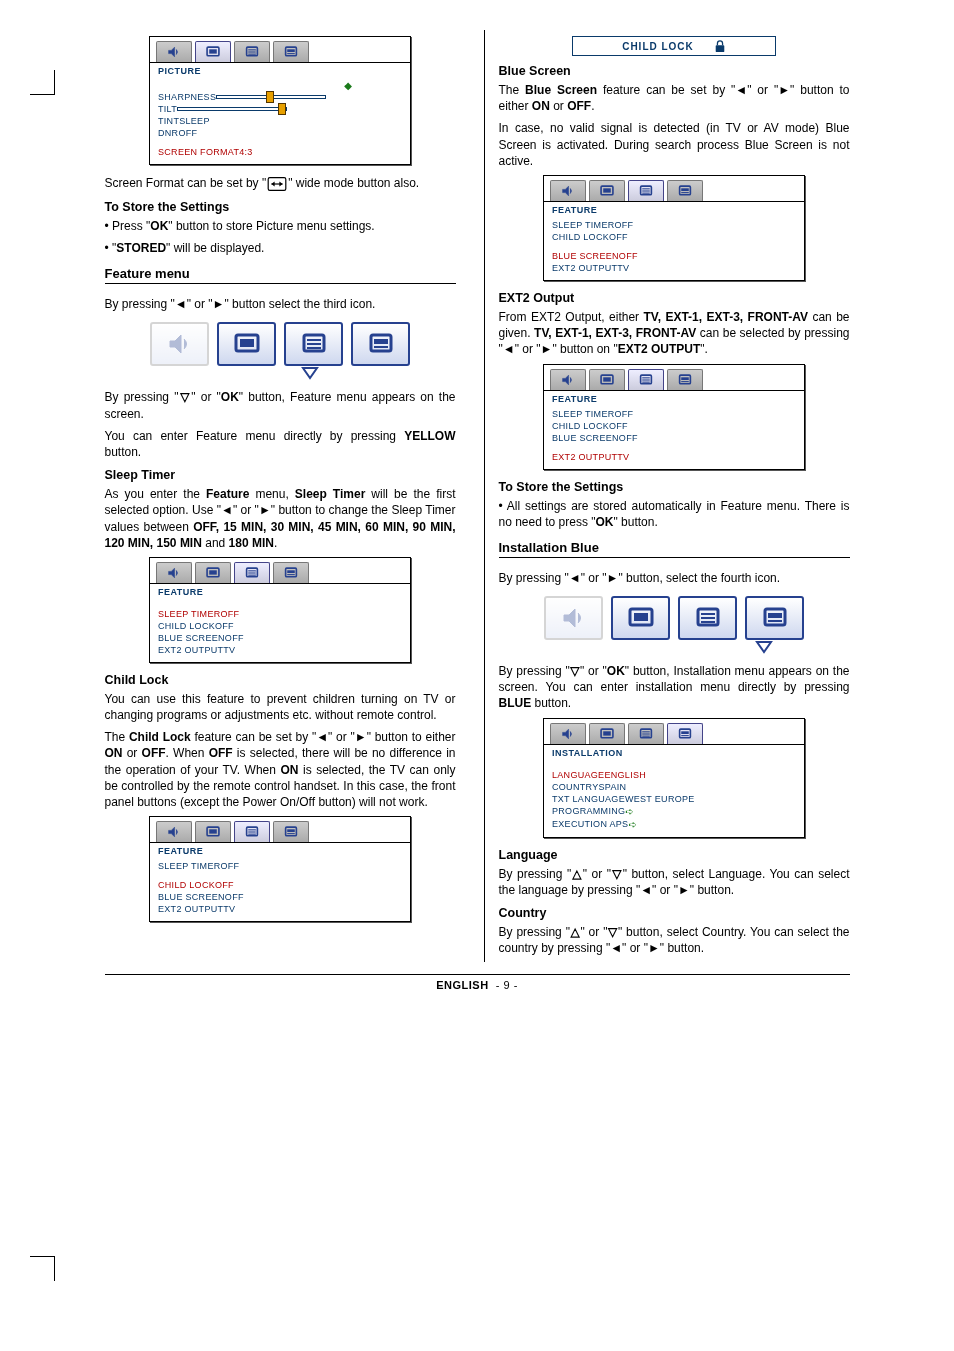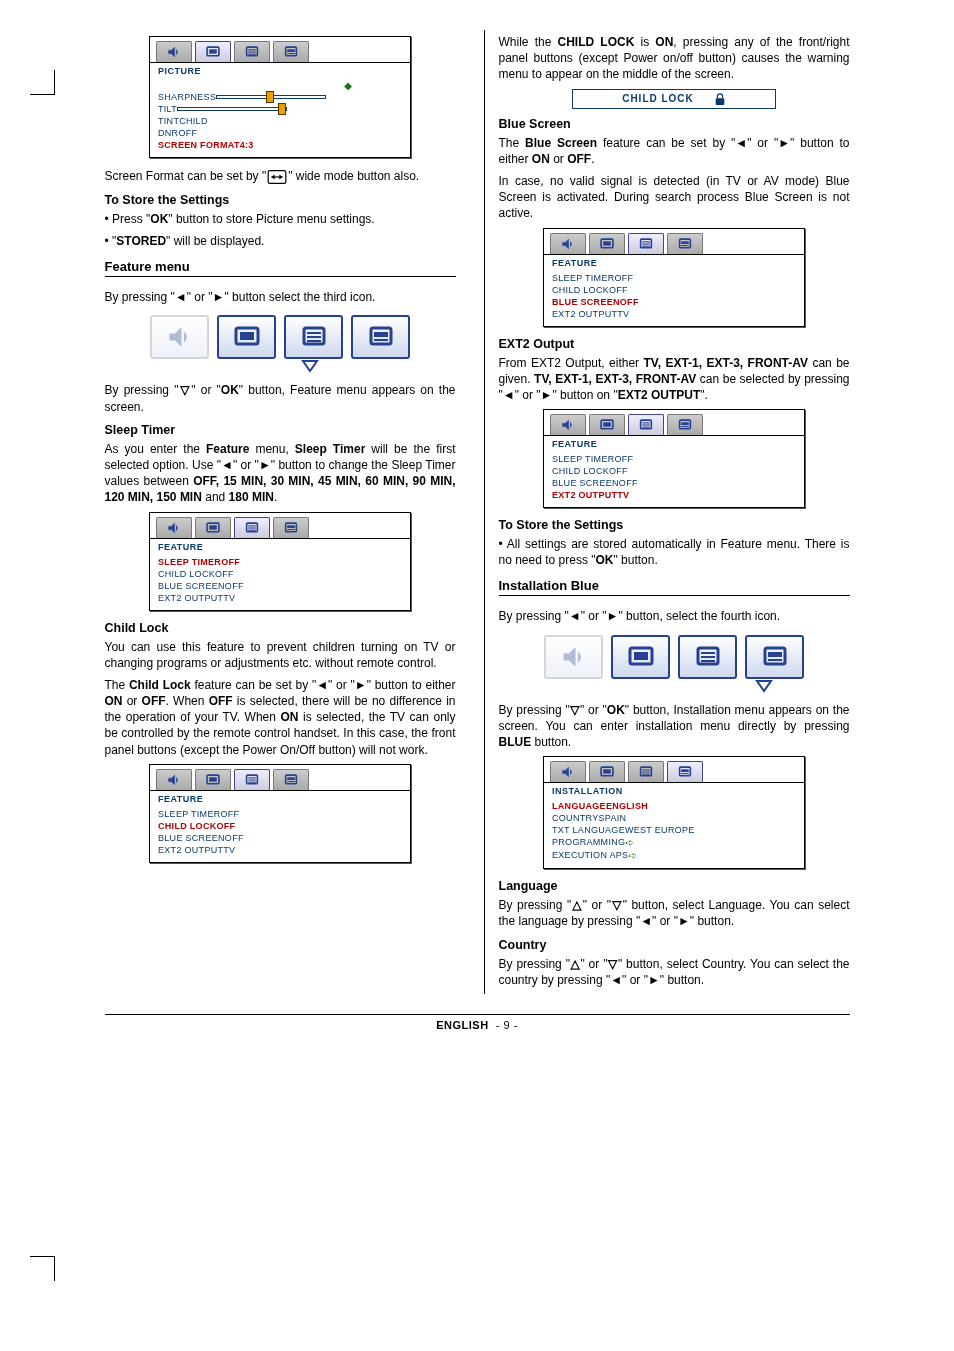--- a/index.html
+++ b/index.html
@@ -56,21 +56,21 @@
   }
   h4.sub {
     font-size: 12.5px;
     font-weight: bold;
     margin: 8px 0 4px 0;
   }
   p { margin: 4px 0 6px 0; line-height: 1.35; text-align: justify; }
   .footer {
     text-align: center;
     font-size: 11px;
-    margin-top: 20px;
+    margin-top: 12px;
     border-top: 1px solid #000;
     padding-top: 4px;
     letter-spacing: 0.5px;
   }
   .footer .lang { font-weight: bold; }
 
   
   .osd {
     border: 1px solid #000;
     margin: 6px auto 10px auto;
@@ -104,21 +104,21 @@
   }
   .osd .rows { padding: 2px 8px 6px 8px; }
   .osd .row {
     display: flex;
     justify-content: flex-start;
     padding: 1px 0;
     color: #0a3a6a;
     font-size: 9px;
     letter-spacing: 0.3px;
   }
-  .osd .row.sel { color: #b00000; font-weight: bold; }
+  .osd .row.sel { color: #b00000; font-weight: normal; margin-top: 7px; }
   .osd .row .val { color: inherit; }
   .osd .row .arrow { color: #1a7a1a; font-size: 10px; }
   .slider {
     width: 110px; display:inline-block; position:relative; height:8px;
   }
   .slider::before {
     content:""; position:absolute; top:3px; left:0; right:0; height:2px; background:#fff; border:1px solid #0a3a6a;
   }
   .slider .thumb {
     position:absolute; top:-1px; width:6px; height:10px; background:#e7a000; border:1px solid #543500;
@@ -238,21 +238,21 @@
               </span>
             </div>
       <div class="row">
               <span>TILT</span>
               <span class="slider">
                 <span class="thumb" style="left:92%"></span>
               </span>
             </div>
       <div class="row">
               <span>TINT</span>
-              <span class="val">CHILD</span>
+              <span class="val">SLEEP</span>
             </div>
       <div class="row">
               <span>DNR</span>
               <span class="val">OFF</span>
             </div>
       <div class="row sel">
               <span>SCREEN FORMAT</span>
               <span class="val">4:3</span>
             </div>
     </div>
@@ -291,20 +291,21 @@
             <svg viewBox="0 0 26 26">
               <use href="#ic-install"></use>
             </svg>
           </span>
   </div>
   <div class="tri-down" style="padding-left:60px"><svg viewBox="0 0 18 14">
             <use href="#ic-tri-down"></use>
           </svg></div>
 
   <p><span>By pressing "</span><span class="bold">▽</span><span>" or "</span><span class="bold">OK</span><span>" button, Feature menu appears on the screen.</span></p>
+  <p><span>You can enter Feature menu directly by pressing </span><span class="bold">YELLOW</span><span> button.</span></p>
 
   <h4 class="sub">Sleep Timer</h4>
   <p><span>As you enter the </span><span class="bold">Feature</span><span> menu, </span><span class="bold">Sleep Timer</span><span> will be the first selected option. Use "</span><span class="bold">◄</span><span>" or "</span><span class="bold">►</span><span>" button to change the Sleep Timer values between </span><span class="bold">OFF, 15 MIN, 30 MIN, 45 MIN, 60 MIN, 90 MIN, 120 MIN, 150 MIN</span><span> and </span><span class="bold">180 MIN</span><span>.</span></p>
 
   <div class="osd">
     <div class="tabbar">
       <span class="tab">
               <svg viewBox="0 0 26 26">
                 <use href="#ic-sound"></use>
               </svg>
@@ -391,21 +392,20 @@
               <span>EXT2 OUTPUT</span>
               <span>TV</span>
             </div>
     </div>
   </div>
 
 </div>
 
 <div class="col right">
 
-  <p><span>While the </span><span class="bold">CHILD LOCK</span><span> is </span><span class="bold">ON</span><span>, pressing any of the front/right panel buttons (except Power on/off button) causes the warning menu to appear on the middle of the screen.</span></p>
 
   <div class="childlock-banner">
     <span>CHILD LOCK</span>
     <svg class="lock-icon" viewBox="0 0 14 14">
             <use href="#ic-lock"></use>
           </svg>
   </div>
 
   <h4 class="sub">Blue Screen</h4>
   <p><span>The </span><span class="bold">Blue Screen</span><span> feature can be set by "</span><span class="bold">◄</span><span>" or "</span><span class="bold">►</span><span>" button to either </span><span class="bold">ON</span><span> or </span><span class="bold">OFF</span><span>.</span></p>

